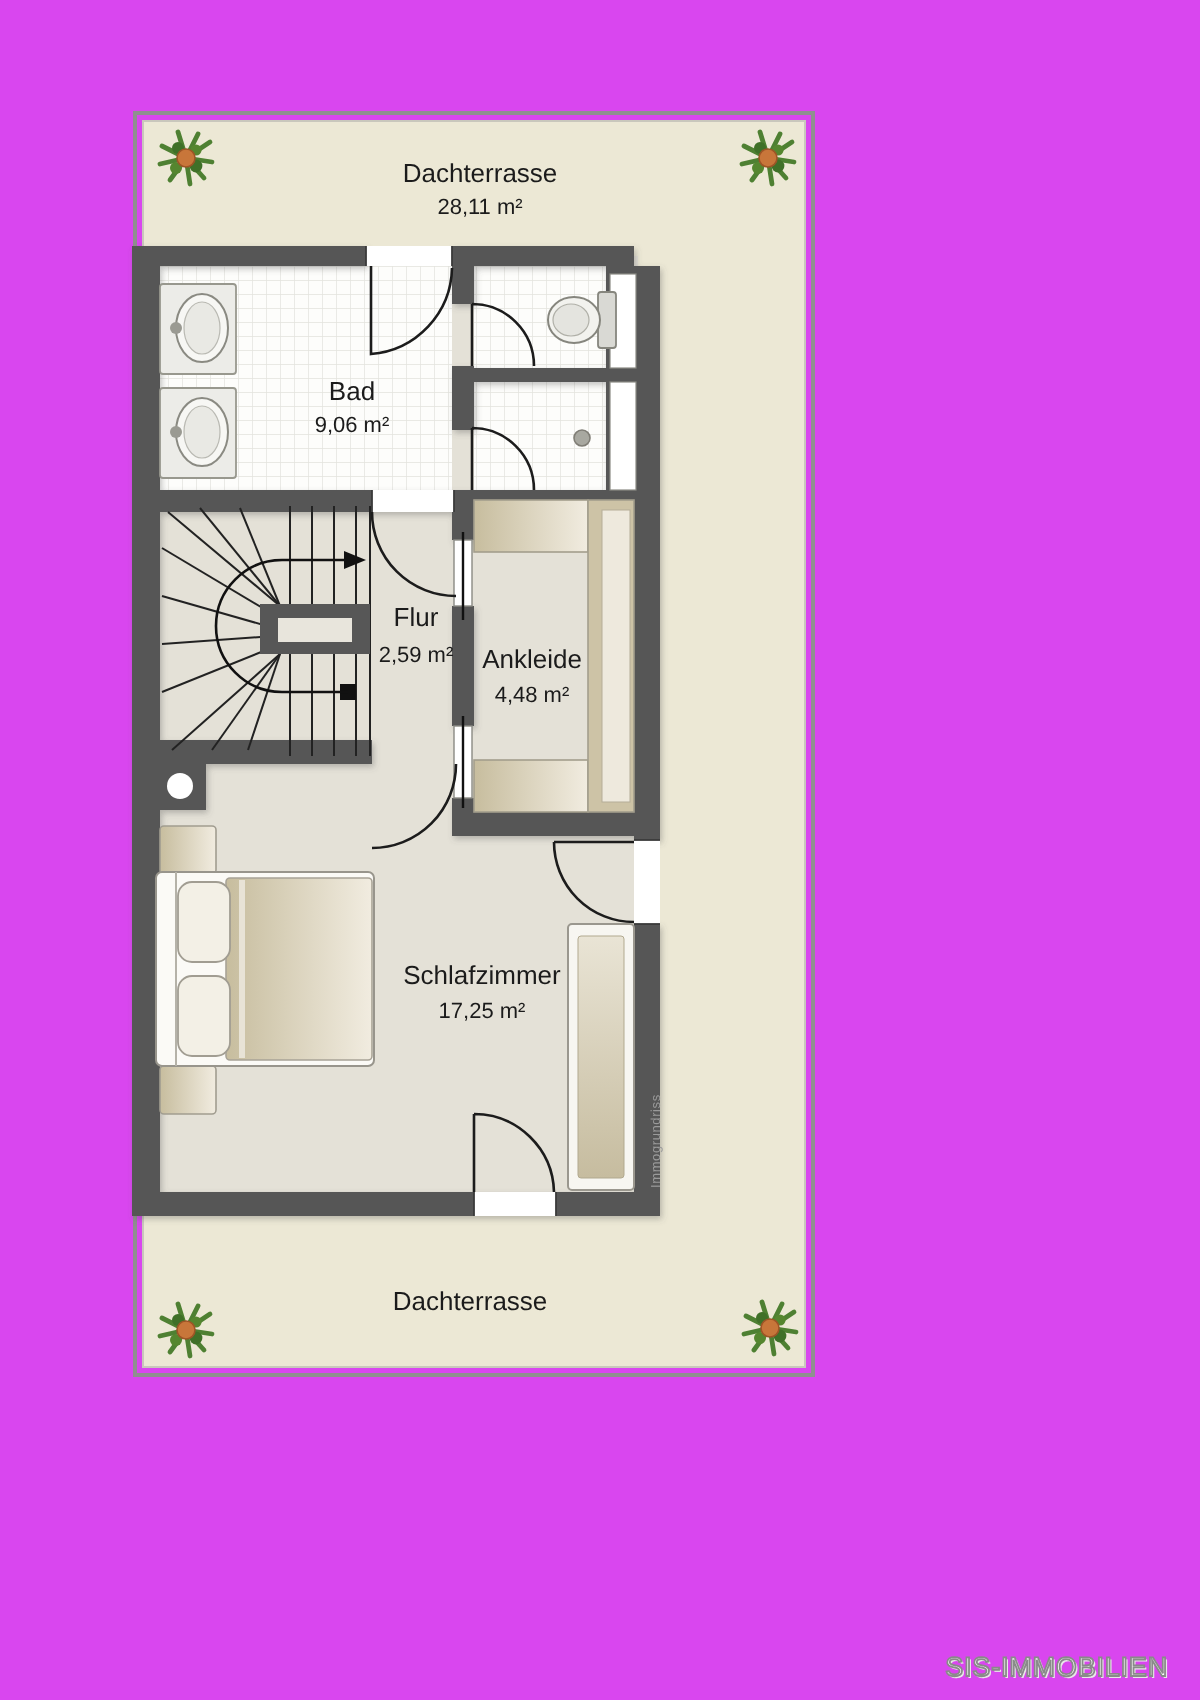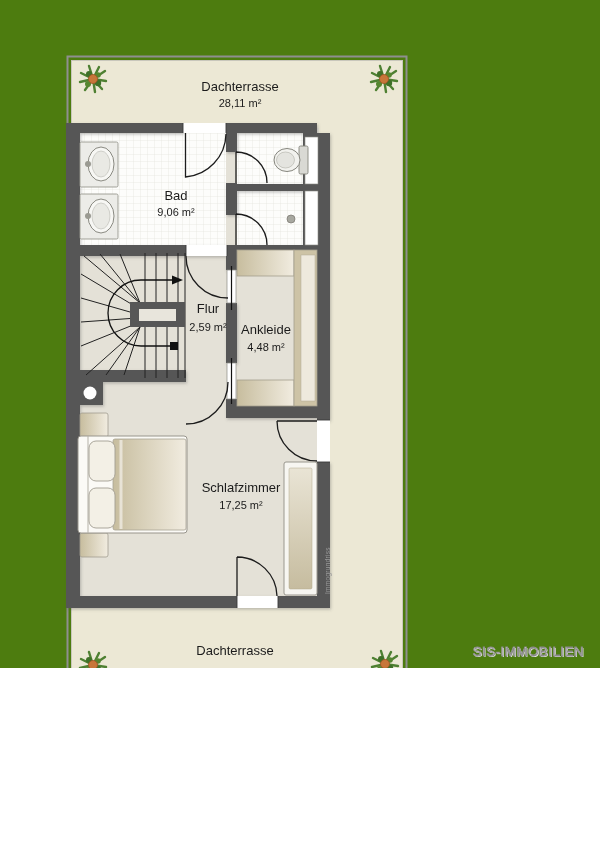--- a/index.html
+++ b/index.html
@@ -1,16 +1,16 @@
 <!DOCTYPE html>
 <html><head>
 <meta charset="utf-8">
 <style>
   html,body{margin:0;padding:0;background:#ffffff;}
-  .page{position:relative;width:600px;height:668px;background:#4d7c0f;overflow:hidden;
+  .page{position:relative;width:600px;height:850px;background:#d946ef;overflow:hidden;
         font-family:"Liberation Sans", sans-serif;}
   svg text{font-family:"Liberation Sans", sans-serif;}
   .room-label{font-size:13px;fill:#1b1b1b;}
   .room-area{font-size:11px;fill:#1b1b1b;}
   .watermark{font-size:6.5px;fill:#9a9a9a;letter-spacing:.3px;}
   .footer{position:absolute;right:16px;bottom:9px;text-align:right;
           font-size:13.5px;line-height:15px;letter-spacing:.4px;
           color:#ffffff;-webkit-text-stroke:0.9px #8a8a8a;
           text-shadow:1px 1px 0 #e8e8e8;}
 </style>

